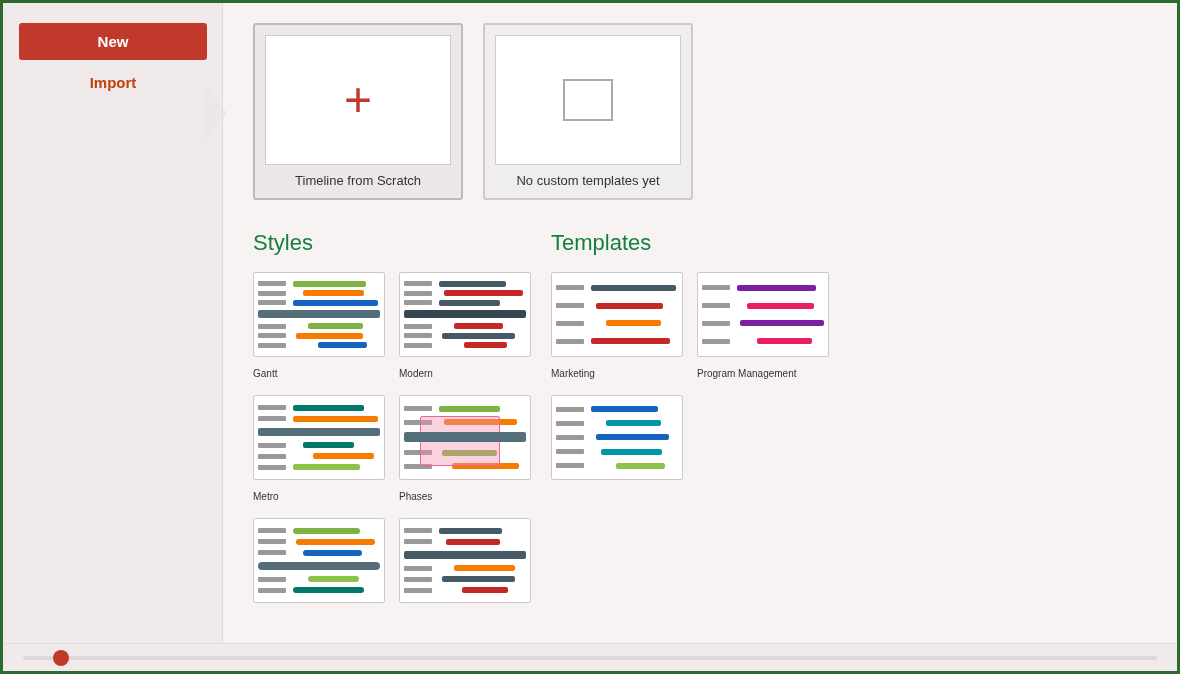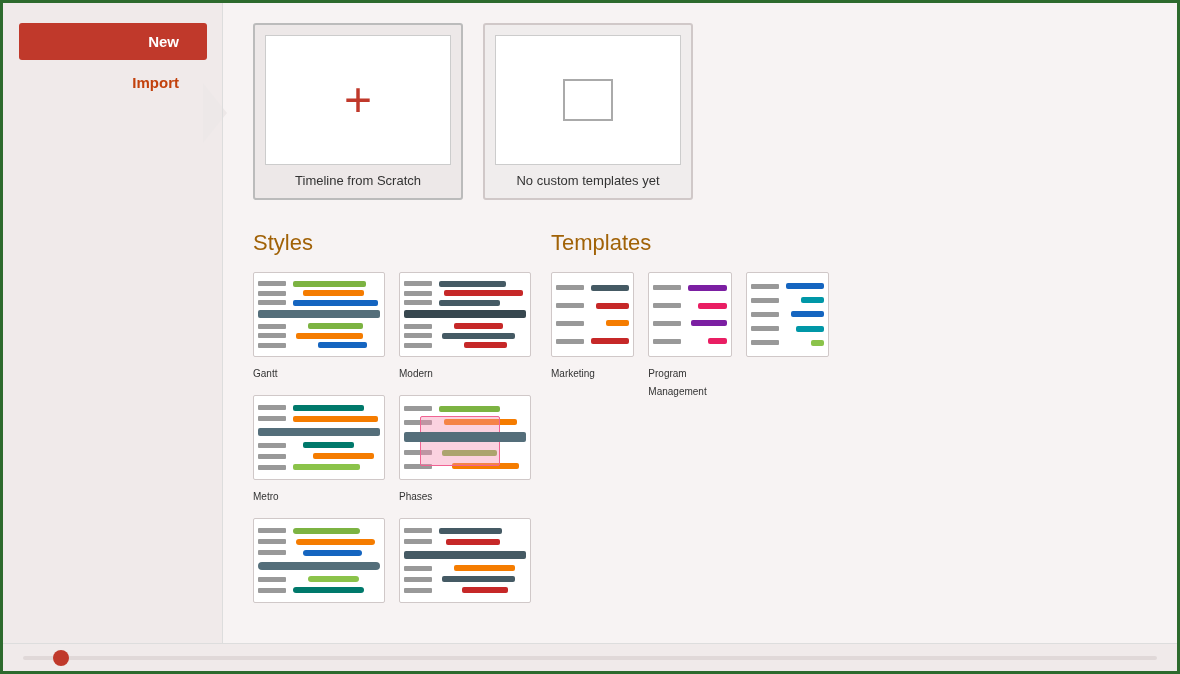--- a/index.html
+++ b/index.html
@@ -82,22 +82,22 @@
       content: '';
       position: absolute;
       top: 0;
       right: 0;
       bottom: 0;
       width: 1px;
       background: #ddd;
     }
 
     .sidebar-btn {
-      padding: 10px 28px;
-      text-align: right;
+      padding: 10px 4px;
+      text-align: center;
       font-size: 15px;
       font-weight: 600;
       cursor: pointer;
       border-radius: 3px;
       border: none;
       outline: none;
     }
 
     .sidebar-btn.active {
       background: #c0392b;
@@ -186,21 +186,21 @@
     }
 
     .gallery-section:last-child {
       padding-right: 0;
       overflow: hidden;
     }
 
     .gallery-title {
       font-size: 22px;
       font-weight: 300;
-      color: #a16207;
+      color: #15803d;
       margin-bottom: 16px;
     }
 
     .gallery-grid {
       display: grid;
       grid-template-columns: 1fr 1fr;
       gap: 14px;
     }
 
     .style-item {
@@ -545,21 +545,21 @@
                 </div>
               </div>
 
             </div>
 
           </div>
         </div>
 
         <div class="gallery-section">
           <div class="gallery-title">Templates</div>
-          <div class="gallery-grid" style="grid-template-columns: 1fr 1fr 1fr; gap: 14px;">
+          <div class="gallery-grid" style="grid-template-columns: 1fr 1fr; gap: 14px;">
 
             <div class="style-item">
               <div class="style-thumb">
                 <div class="gantt-visual">
                   <div class="gantt-row">
                       <div class="gantt-label"></div>
                       <div class="gantt-bar bar-darkgrey" style="width:70%; margin-left:5px;"></div>
                     </div>
                   <div class="gantt-row">
                       <div class="gantt-label"></div>

